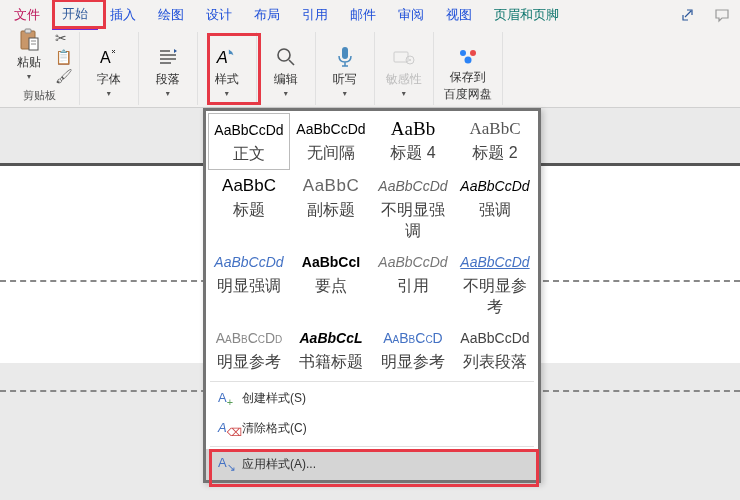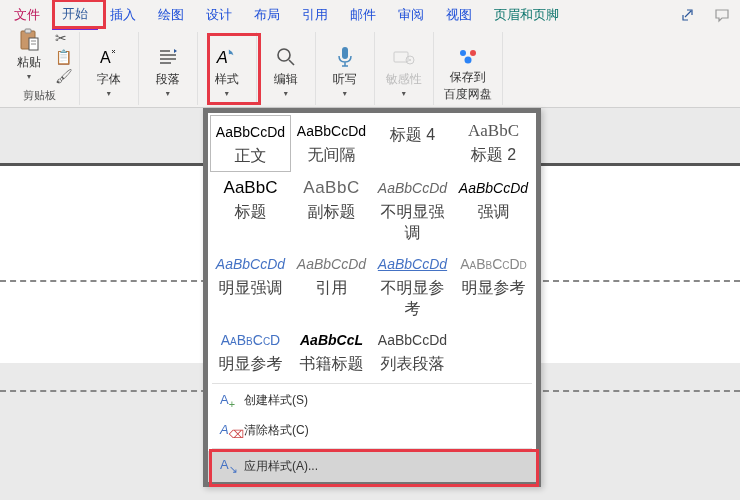--- a/index.html
+++ b/index.html
@@ -24,21 +24,21 @@
     .ribbon-btn .icn { width: 24px; height: 24px; margin-bottom: 2px; display: flex; align-items: center; justify-content: center; }
     .ribbon-btn .arrow { font-size: 8px; color: #555; margin-top: 1px; }
     .side-icons { display: flex; flex-direction: column; gap: 3px; }
     .side-icons span { font-size: 14px; }
 
     .doc-area { background: #eaeaea; height: calc(100% - 108px); position: relative; }
     .page-shadow { position: absolute; top: 55px; left: 0; right: 0; height: 200px; background: #fff; border-top: 3px solid #555; }
     .doc-dashed { position: absolute; top: 280px; left: 0; right: 0; border-top: 2px dashed #888; }
     .doc-dashed2 { position: absolute; top: 390px; left: 0; right: 0; border-top: 2px dashed #888; }
 
-    .styles-panel { position: absolute; top: 108px; left: 203px; width: 338px; background: #fff; border: 5px solid #737373; box-shadow: 2px 2px 6px rgba(0,0,0,0.2); z-index: 50; }
+    .styles-panel { position: absolute; top: 108px; left: 203px; width: 338px; background: #fff; border: 3px solid #737373; box-shadow: 2px 2px 6px rgba(0,0,0,0.2); z-index: 50; }
     .styles-grid { display: grid; grid-template-columns: repeat(4, 1fr); padding: 2px; }
     .style-cell { text-align: center; padding: 6px 2px 4px; cursor: pointer; }
     .style-cell:nth-child(1) { border: 1px solid #bbb; }
     .style-preview { font-size: 14px; height: 20px; line-height: 20px; overflow: hidden; white-space: nowrap; }
     .style-label { font-size: 16px; color: #444; margin-top: 4px; }
     .sp-h1 { font-family: "SimSun"; font-size: 19px; }
     .sp-h2 { font-family: "SimSun"; font-size: 17px; color: #555; }
     .sp-title { font-size: 17px; }
     .sp-sub { font-size: 17px; color: #666; letter-spacing: 0.5px; }
     .sp-weak-em { font-style: italic; color: #666; }
@@ -221,20 +221,21 @@
   <div class="styles-grid" id="styles-grid">
       <div class="style-cell">
         <div class="style-preview ">AaBbCcDd</div>
         <div class="style-label">正文</div>
       </div>
       <div class="style-cell">
         <div class="style-preview ">AaBbCcDd</div>
         <div class="style-label">无间隔</div>
       </div>
       <div class="style-cell">
+        <div class="style-preview sp-h1">AaBb</div>
         <div class="style-label">标题 4</div>
       </div>
       <div class="style-cell">
         <div class="style-preview sp-h2">AaBbC</div>
         <div class="style-label">标题 2</div>
       </div>
       <div class="style-cell">
         <div class="style-preview sp-title">AaBbC</div>
         <div class="style-label">标题</div>
       </div>
@@ -248,38 +249,42 @@
       </div>
       <div class="style-cell">
         <div class="style-preview sp-em">AaBbCcDd</div>
         <div class="style-label">强调</div>
       </div>
       <div class="style-cell">
         <div class="style-preview sp-strong-em">AaBbCcDd</div>
         <div class="style-label">明显强调</div>
       </div>
       <div class="style-cell">
+        <div class="style-preview sp-key">AaBbCcI</div>
+        <div class="style-label">要点</div>
+      </div>
+      <div class="style-cell">
         <div class="style-preview sp-quote">AaBbCcDd</div>
         <div class="style-label">引用</div>
       </div>
       <div class="style-cell">
         <div class="style-preview sp-strong-quote">AaBbCcDd</div>
         <div class="style-label">不明显参考</div>
       </div>
       <div class="style-cell">
         <div class="style-preview sp-weak-ref">AaBbCcDd</div>
         <div class="style-label">明显参考</div>
       </div>
       <div class="style-cell">
+        <div class="style-preview sp-book">AaBbCcL</div>
+        <div class="style-label">书籍标题</div>
+      </div>
+      <div class="style-cell">
         <div class="style-preview sp-strong-ref">AaBbCcD</div>
         <div class="style-label">明显参考</div>
-      </div>
-      <div class="style-cell">
-        <div class="style-preview sp-book">AaBbCcL</div>
-        <div class="style-label">书籍标题</div>
       </div>
       <div class="style-cell">
         <div class="style-preview sp-list">AaBbCcDd</div>
         <div class="style-label">列表段落</div>
       </div>
     </div>
   <div class="styles-divider"></div>
   <div class="styles-menu-item">
     <span class="m-icn">A<sub style="color:#5a9e5a">+</sub></span>
     <span>创建样式(S)</span>

